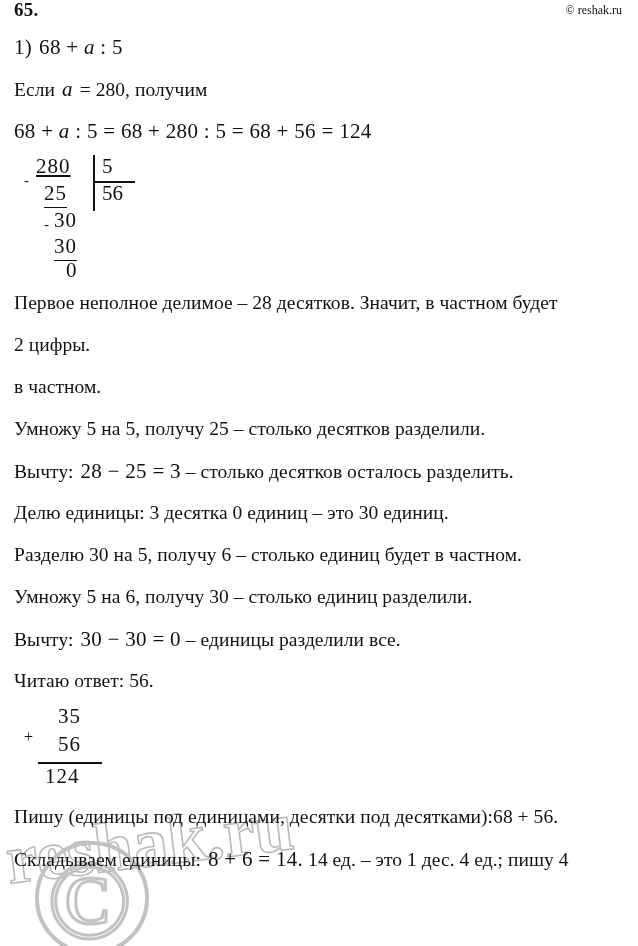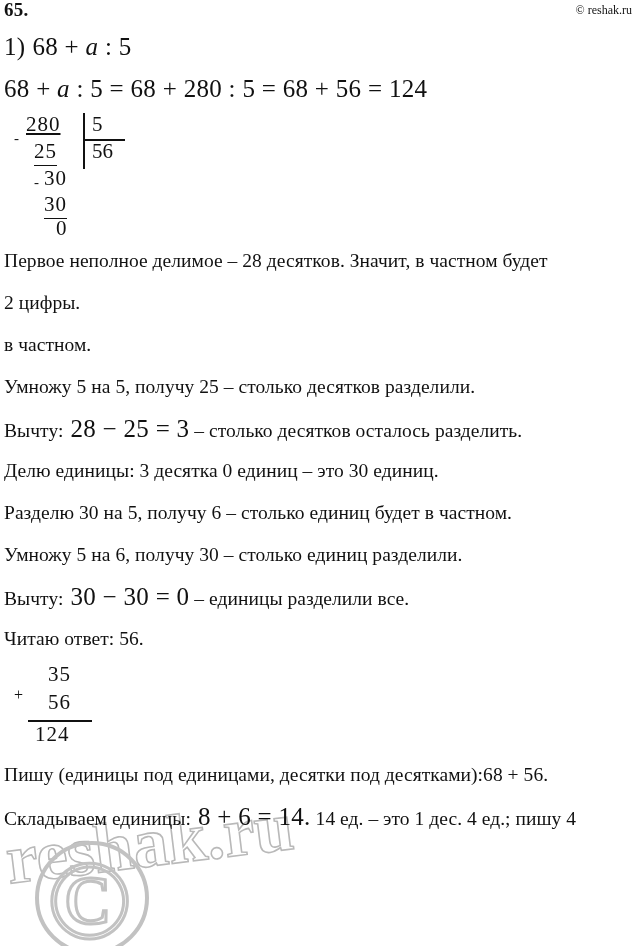--- a/index.html
+++ b/index.html
@@ -16,21 +16,21 @@
     font-family: "Liberation Serif", "DejaVu Serif", serif;
     color: #111111;
     -webkit-font-smoothing: antialiased;
   }
 
   .page {
     position: relative;
     width: 638px;
     height: 938px;
     box-sizing: border-box;
-    padding: 0 4px;
+    padding: 0 14px;
     z-index: 2;
   }
 
   
   .header-row {
     position: relative;
     height: 26px;
     display: flex;
     align-items: flex-start;
     justify-content: space-between;
@@ -50,21 +50,21 @@
 
   
   .line {
     font-size: 19.5px;
     line-height: 42px;
     height: 42px;
     white-space: nowrap;
     letter-spacing: 0.05px;
   }
   .math {
-    font-size: 25px;
+    font-size: 21px;
     letter-spacing: 0.3px;
   }
   .it {
     font-style: italic;
   }
   .bold {
     font-weight: bold;
   }
   .sp {
     display: inline-block;
@@ -237,20 +237,23 @@
 
   <div class="header-row">
     <div class="task-number">65.</div>
     <div class="site-mark">© reshak.ru</div>
   </div>
 
   <div class="line math">
     <span>1)</span><span class="sp"></span><span>68 + </span><span class="it">a</span><span> : 5</span>
   </div>
 
+  <div class="line">
+    <span>Если</span><span class="sp"></span><span class="it math">a</span><span class="sp"></span><span>= 280, получим</span>
+  </div>
 
   <div class="line math">
     <span>68 + </span><span class="it">a</span><span> : 5 = 68 + 280 : 5 = 68 + 56 = 124</span>
   </div>
 
   <div class="division">
     <span class="div-minus-1">-</span>
     <span class="div-dividend">280</span>
     <span class="div-bar"></span>
     <span class="div-divisor">5</span>

